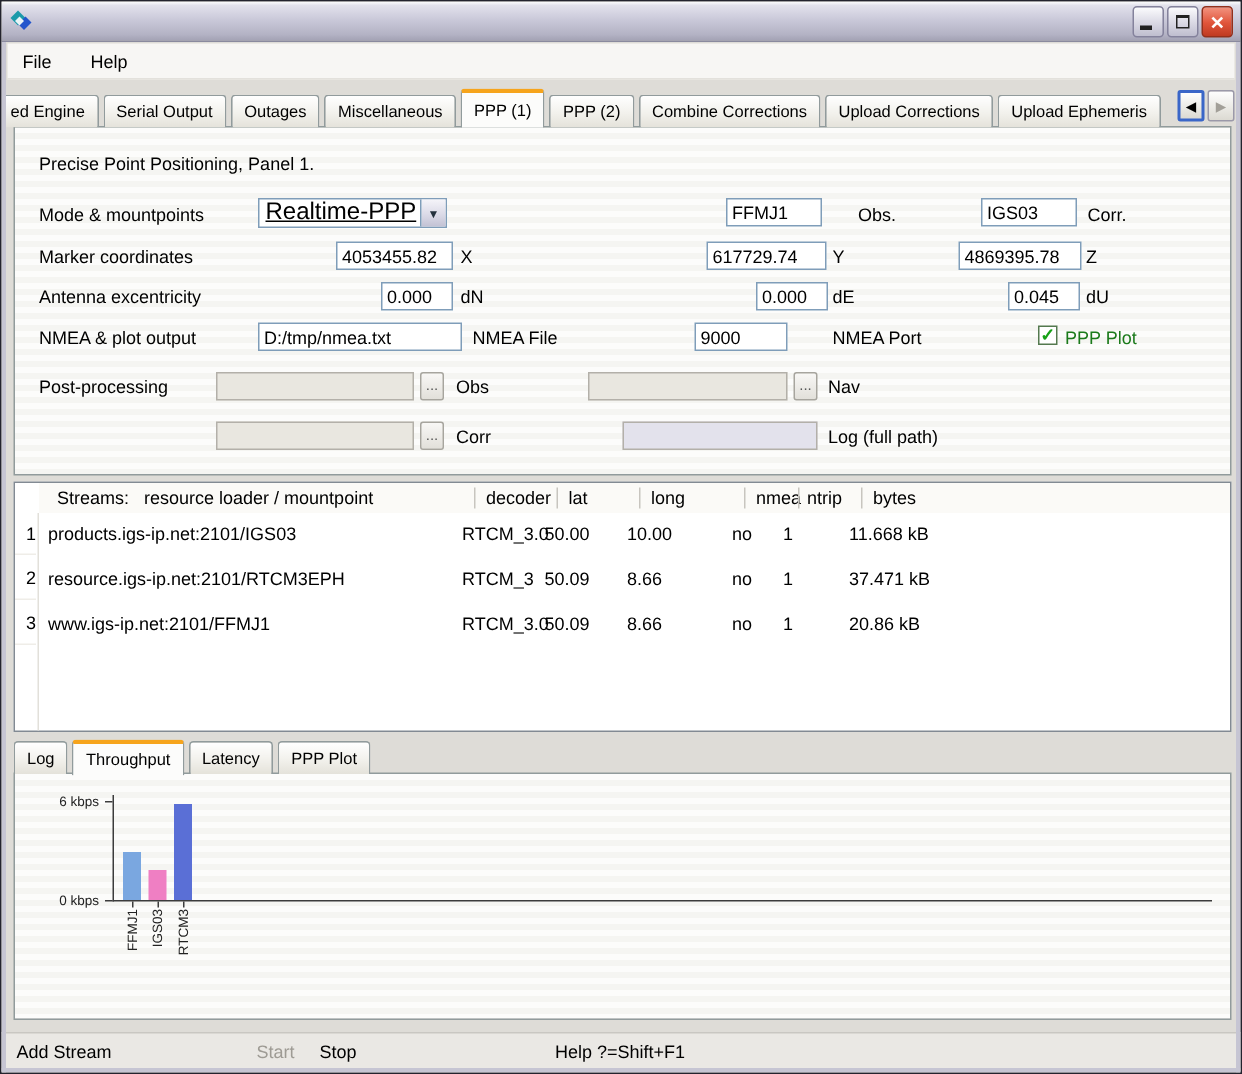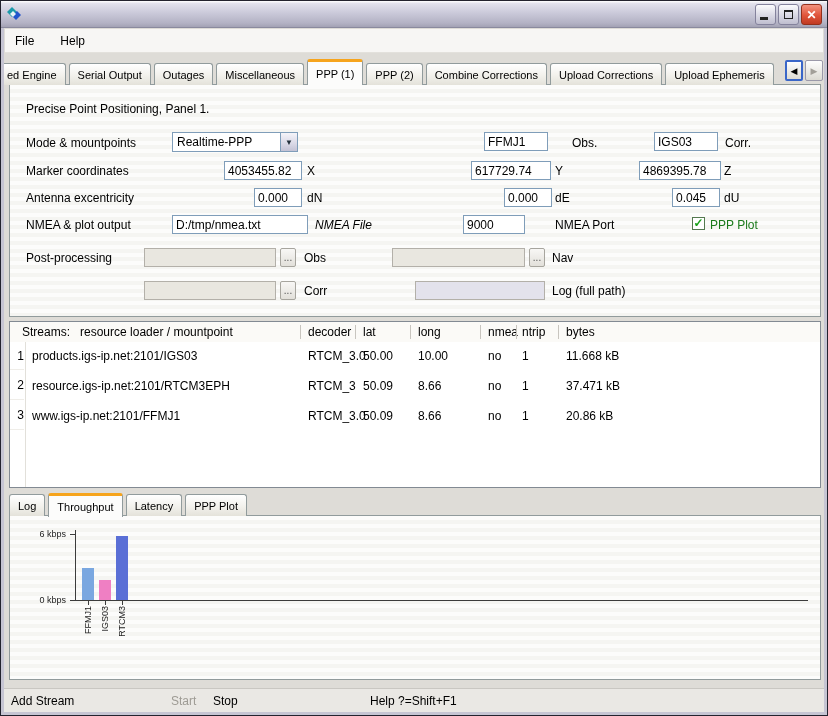--- a/index.html
+++ b/index.html
@@ -50,34 +50,34 @@
   
   .ppp-panel { position:absolute; left:8px; top:83px; width:812px; height:233px;
     border:1px solid #919b9c; z-index:1;
     background:repeating-linear-gradient(180deg,#fcfcfb 0px,#fcfcfb 4px,#f5f5f2 4px,#f5f5f2 8px); }
   .flabel { position:absolute; font-size:12px; color:#000; line-height:16px; white-space:nowrap; }
   .xp-input { position:absolute; height:19px; border:1px solid #7f9db9; background:#fff;
     font-family:"Liberation Sans", sans-serif; font-size:12px; color:#000; padding:0 3px; }
   .xp-input:disabled { background:#e9e7e0; border-color:#b3b0a9; color:#7d7b74; }
   .xp-input.lav:disabled { background:#e3e2ec; }
   .combo { position:absolute; height:20px; border:1px solid #7f9db9; background:#fff; display:flex; }
-  .combo .cval { flex:1; font-size:12px; line-height:18px; padding-left:4px; white-space:nowrap; overflow:hidden; }
+  .combo .cval { flex:1; font-size:16px; line-height:18px; padding-left:4px; white-space:nowrap; overflow:hidden;text-decoration:underline; }
   .combo .carrow { width:17px; border-left:1px solid #7f9db9;
     background:linear-gradient(180deg,#f5f4f9 0%,#d9d8e6 60%,#c3c2d4 100%);
     display:flex; align-items:center; justify-content:center; font-size:8px; color:#24313d; }
   .dots-btn { position:absolute; width:16px; height:19px; border:1px solid #a7a59e; border-radius:2px;
     background:linear-gradient(180deg,#f8f7f5,#e2e0da); font-size:10px; line-height:15px; text-align:center; color:#555; }
   .checkbox { position:absolute; width:13px; height:13px; background:#fff; border:1px solid #54794f;
     display:flex; align-items:center; justify-content:center; }
   .checkbox .chk { color:#17a117; font-size:12px; font-weight:bold; line-height:1; margin-top:-1px; }
 
   
   .streams { position:absolute; left:8px; top:320px; width:812px; height:167px;
     background:#fff; border:1px solid #828a93; }
-  .thead { position:absolute; left:0; top:0; right:0; height:20px; background:#fbfaf7; }
+  .thead { position:absolute; left:16px; top:0; right:0; height:20px; background:#fbfaf7; }
   .thead .hcell { position:absolute; top:3px; font-size:12px; color:#000; white-space:pre; }
   .vsep { position:absolute; top:3px; height:14px; width:1px; background:#c8c5bf; }
   .rownumcol { position:absolute; left:0; top:20px; width:16px; bottom:0; border-right:1px solid #e2e0da; }
   .rownum { position:absolute; width:14px; text-align:right; font-size:12px; color:#000;
     border-bottom:1px solid #efede8; }
   .trow { position:absolute; left:16px; right:0; height:28px; }
   .trow span { position:absolute; font-size:12px; color:#000; line-height:28px; white-space:nowrap; }
 
   
   .btabbar { position:absolute; left:8px; top:491px; width:812px; height:24px;
@@ -176,21 +176,21 @@
     <div class="flabel" style="left:16px; top:105px;">Antenna excentricity</div>
     <input class="xp-input" style="left: 244px; top: 103px; width: 48px;" value="0.000">
     <div class="flabel" style="left:297px; top:105px;">dN</div>
     <input class="xp-input" style="left: 494px; top: 103px; width: 48px;" value="0.000">
     <div class="flabel" style="left:545px; top:105px;">dE</div>
     <input class="xp-input" style="left: 662px; top: 103px; width: 48px;" value="0.045">
     <div class="flabel" style="left:714px; top:105px;">dU</div>
 
     <div class="flabel" style="left:16px; top:132px;">NMEA &amp; plot output</div>
     <input class="xp-input" style="left: 162px; top: 130px; width: 136px;" value="D:/tmp/nmea.txt">
-    <div class="flabel" style="left:305px; top:132px;font-style:italic;">NMEA File</div>
+    <div class="flabel" style="left:305px; top:132px;">NMEA File</div>
     <input class="xp-input" style="left: 453px; top: 130px; width: 62px;" value="9000">
     <div class="flabel" style="left:545px; top:132px;">NMEA Port</div>
     <div class="checkbox" style="left:682px; top:132px;">
       <span class="chk">✓</span>
     </div>
     <div class="flabel" style="left:700px; top:132px; color:#1b7a1b;">PPP Plot</div>
 
     <div class="flabel" style="left:16px; top:165px;">Post-processing</div>
     <input class="xp-input" style="left: 134px; top: 163px; width: 132px;" disabled="">
     <button class="dots-btn" style="left:270px; top:163px;">...</button>

